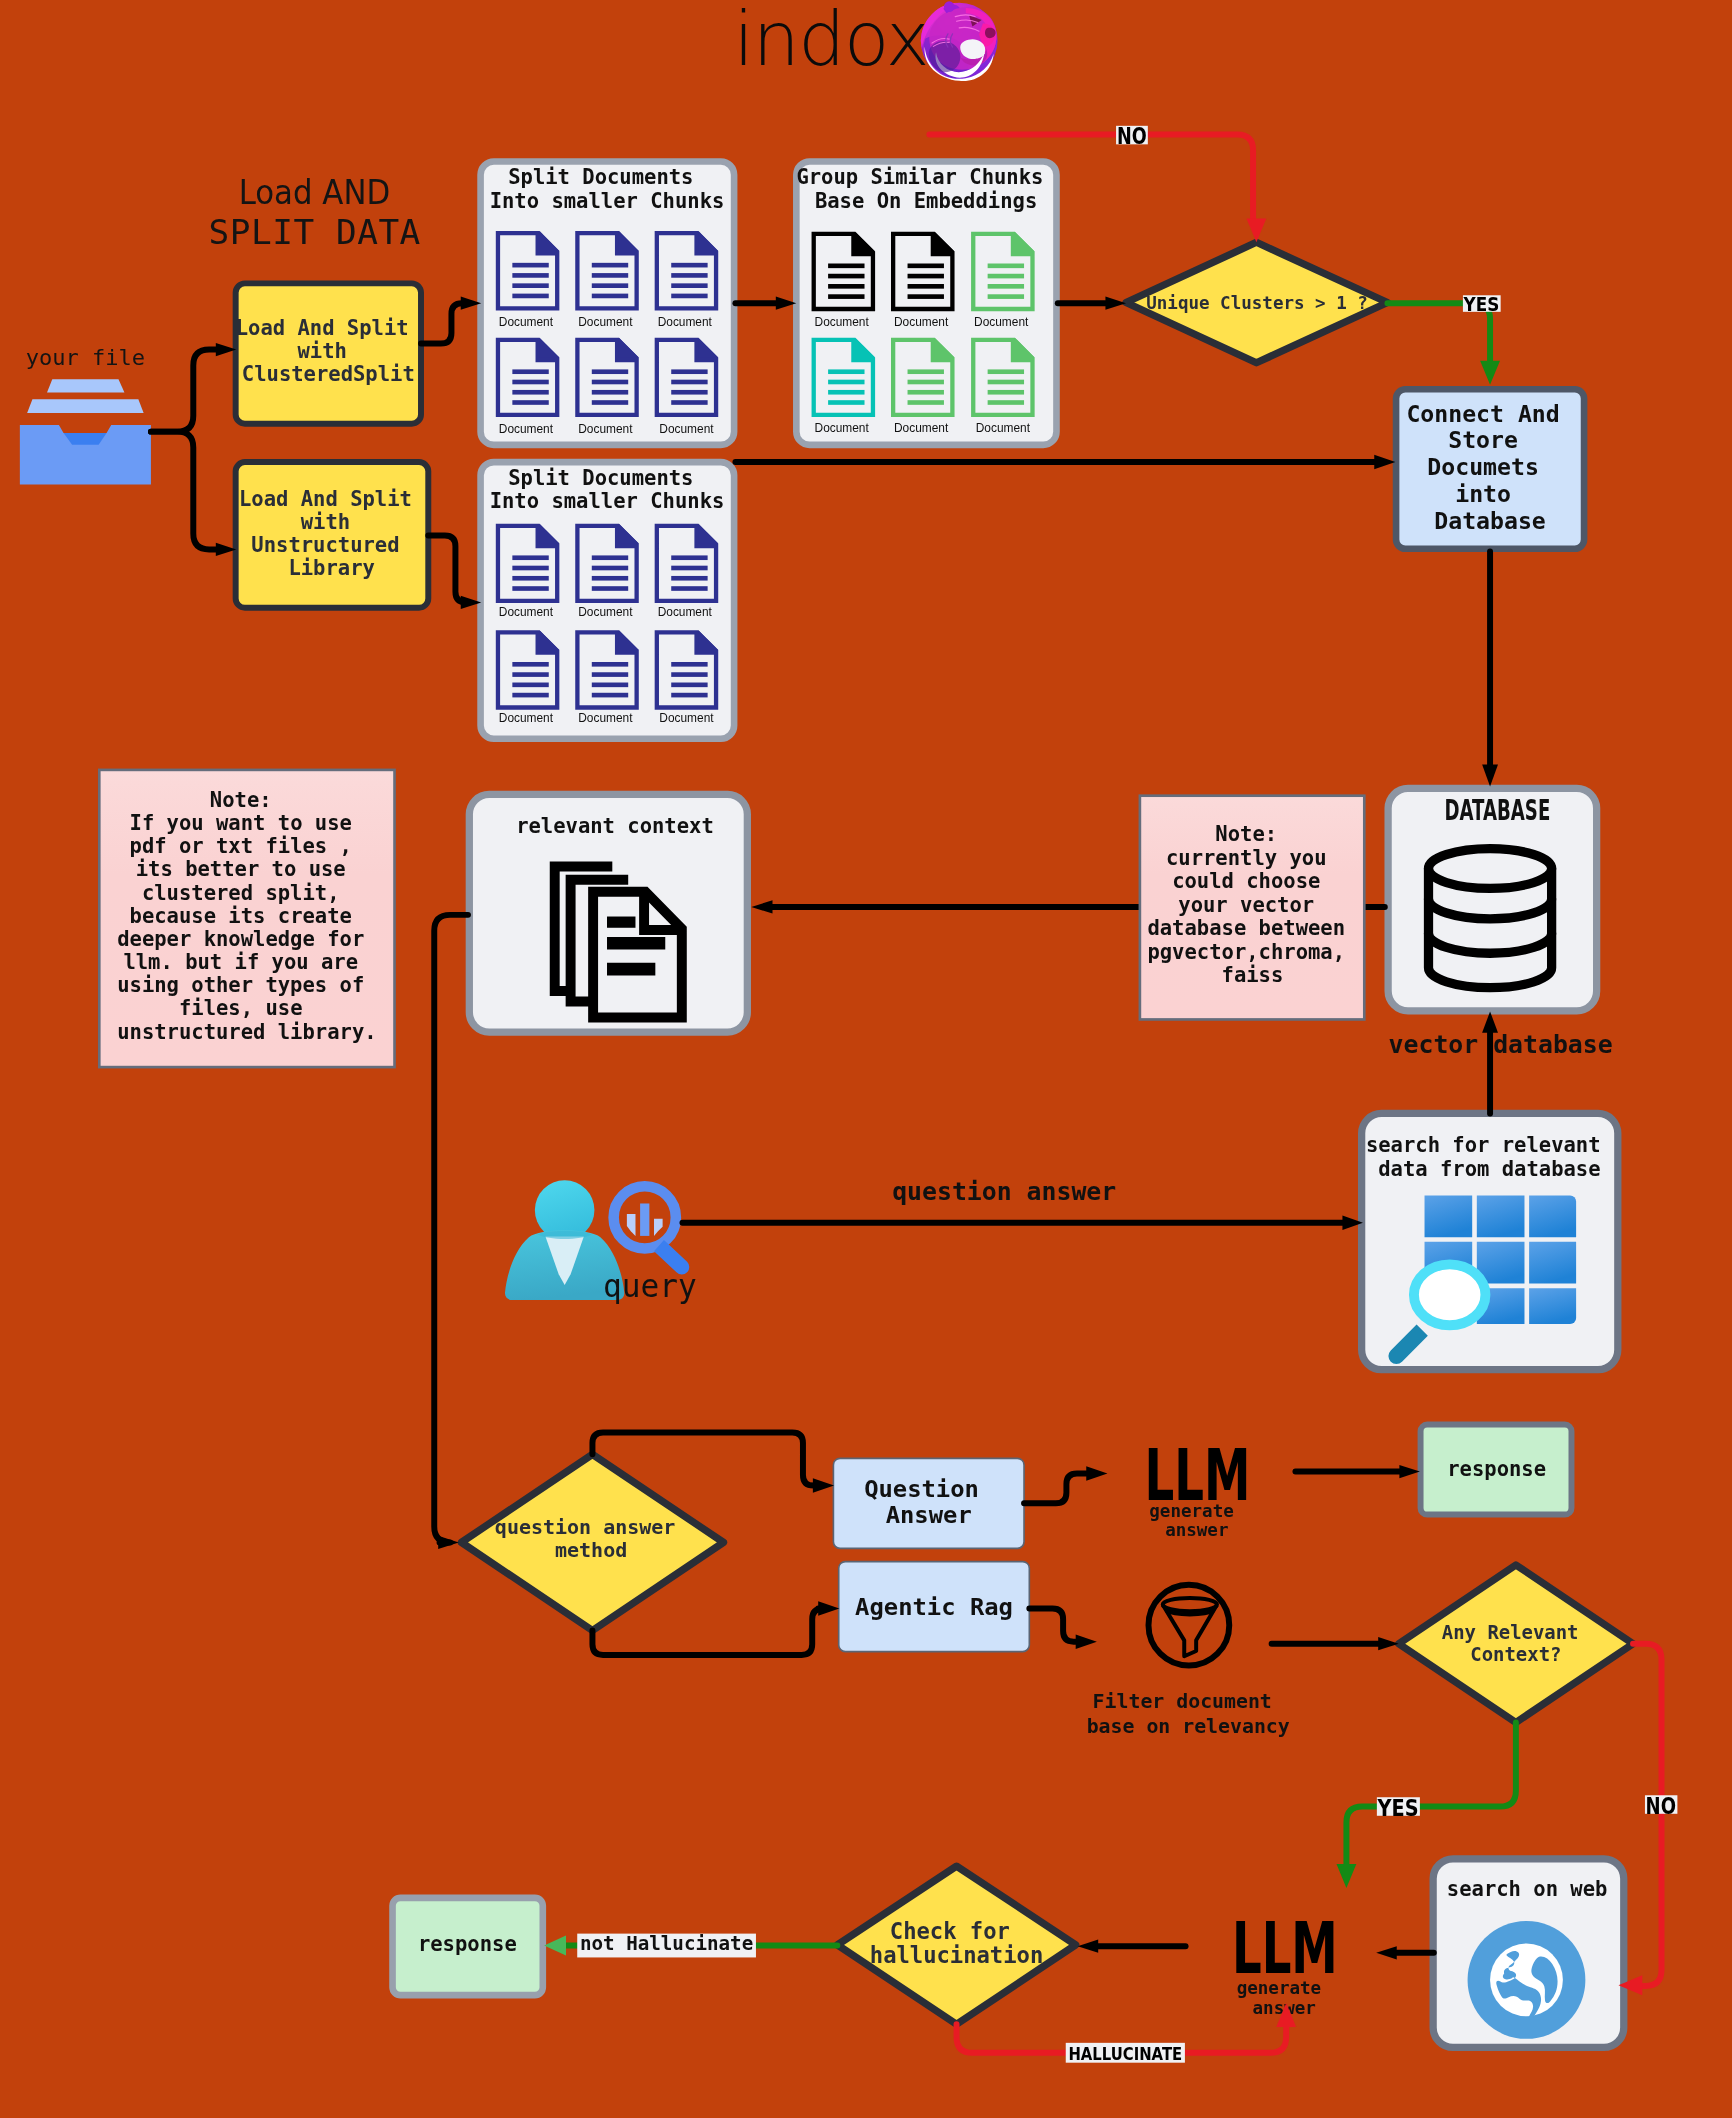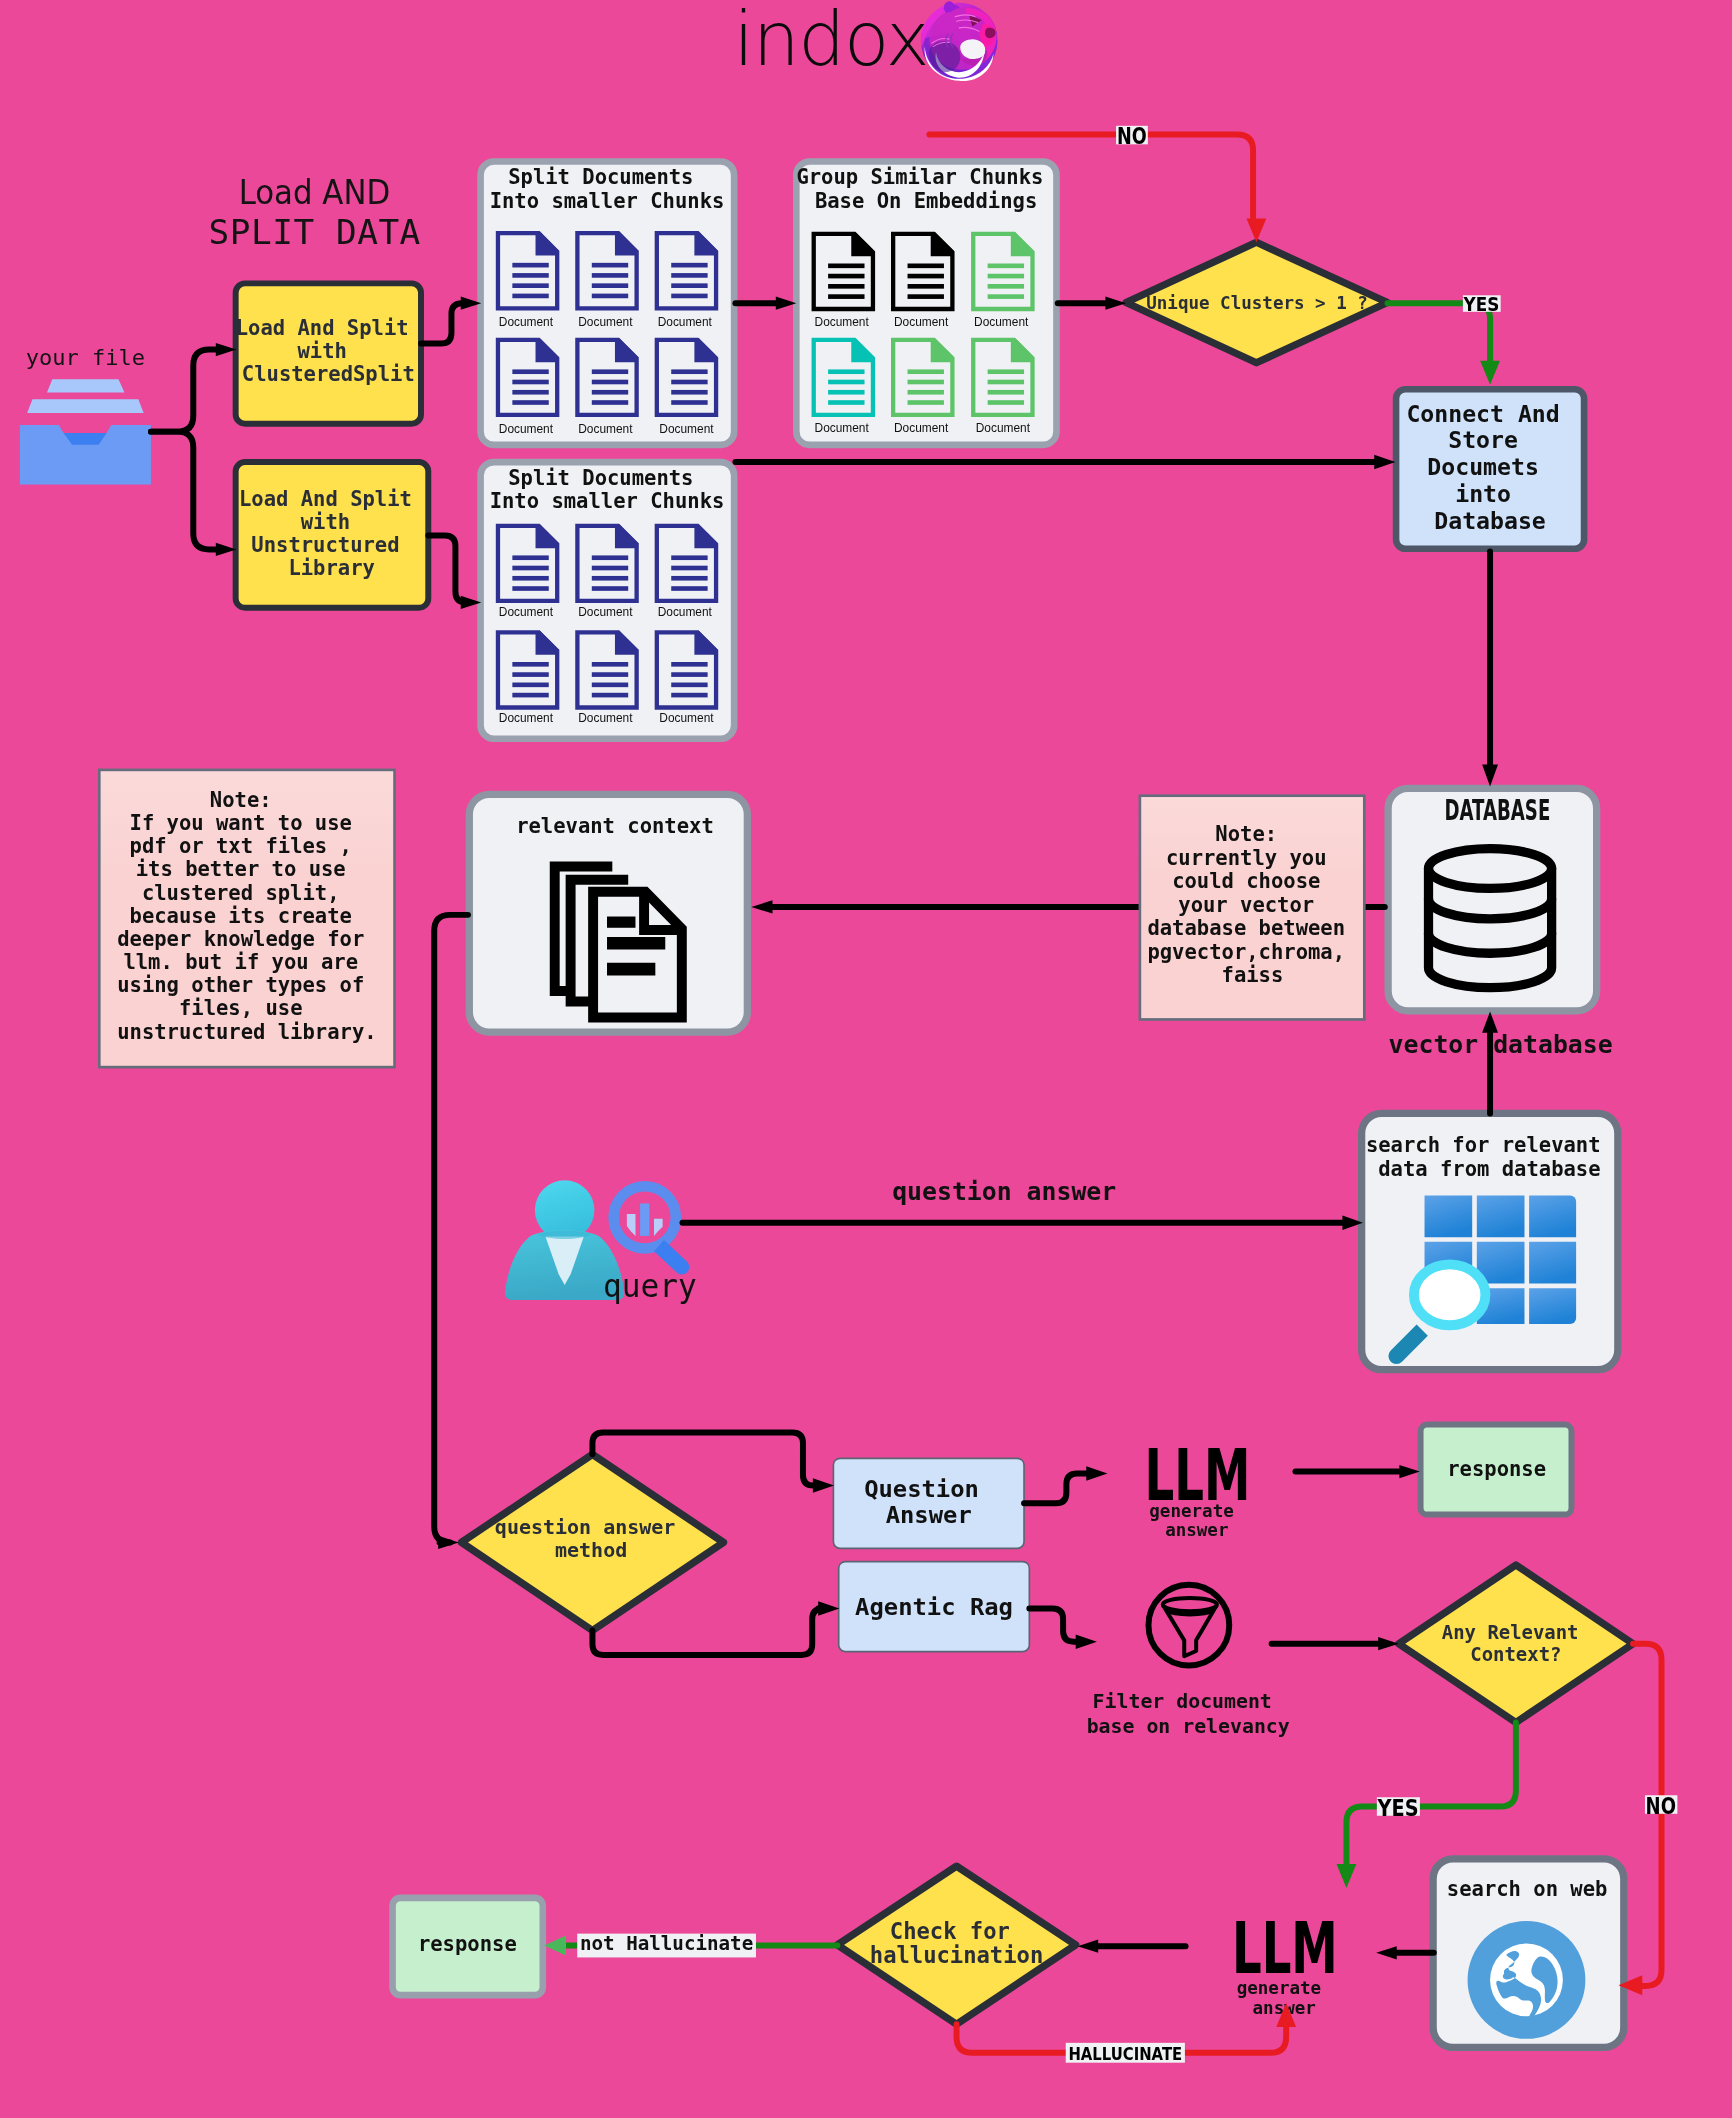--- a/index.html
+++ b/index.html
@@ -1,17 +1,17 @@
 <!DOCTYPE html>
 <html style="font-size:10.6px"><head>
 <meta charset="utf-8">
 <style>
   html,body{margin:0;padding:0;background:#f0f1f4;}
   body{width:1733px;height:2119px;overflow:hidden;}
-  #root{position:relative;width:1733px;height:2119px;background:#ec4899;}
+  #root{position:relative;width:1733px;height:2119px;background:#c2410c;}
   svg#flow{display:block;width:1733px;height:2119px;}
   .edge{fill:none;stroke:#000;stroke-width:9;stroke-linecap:round;stroke-linejoin:round;}
   .edge-red{fill:none;stroke:#e81b23;stroke-width:9;stroke-linecap:round;stroke-linejoin:round;}
   .edge-green{fill:none;stroke:#138a15;stroke-width:9;stroke-linecap:round;stroke-linejoin:round;}
 </style>
 </head>
 <body>
 
 <div id="root">
 <svg id="flow" viewBox="0 0 2618 3201" width="1733" height="2119">

